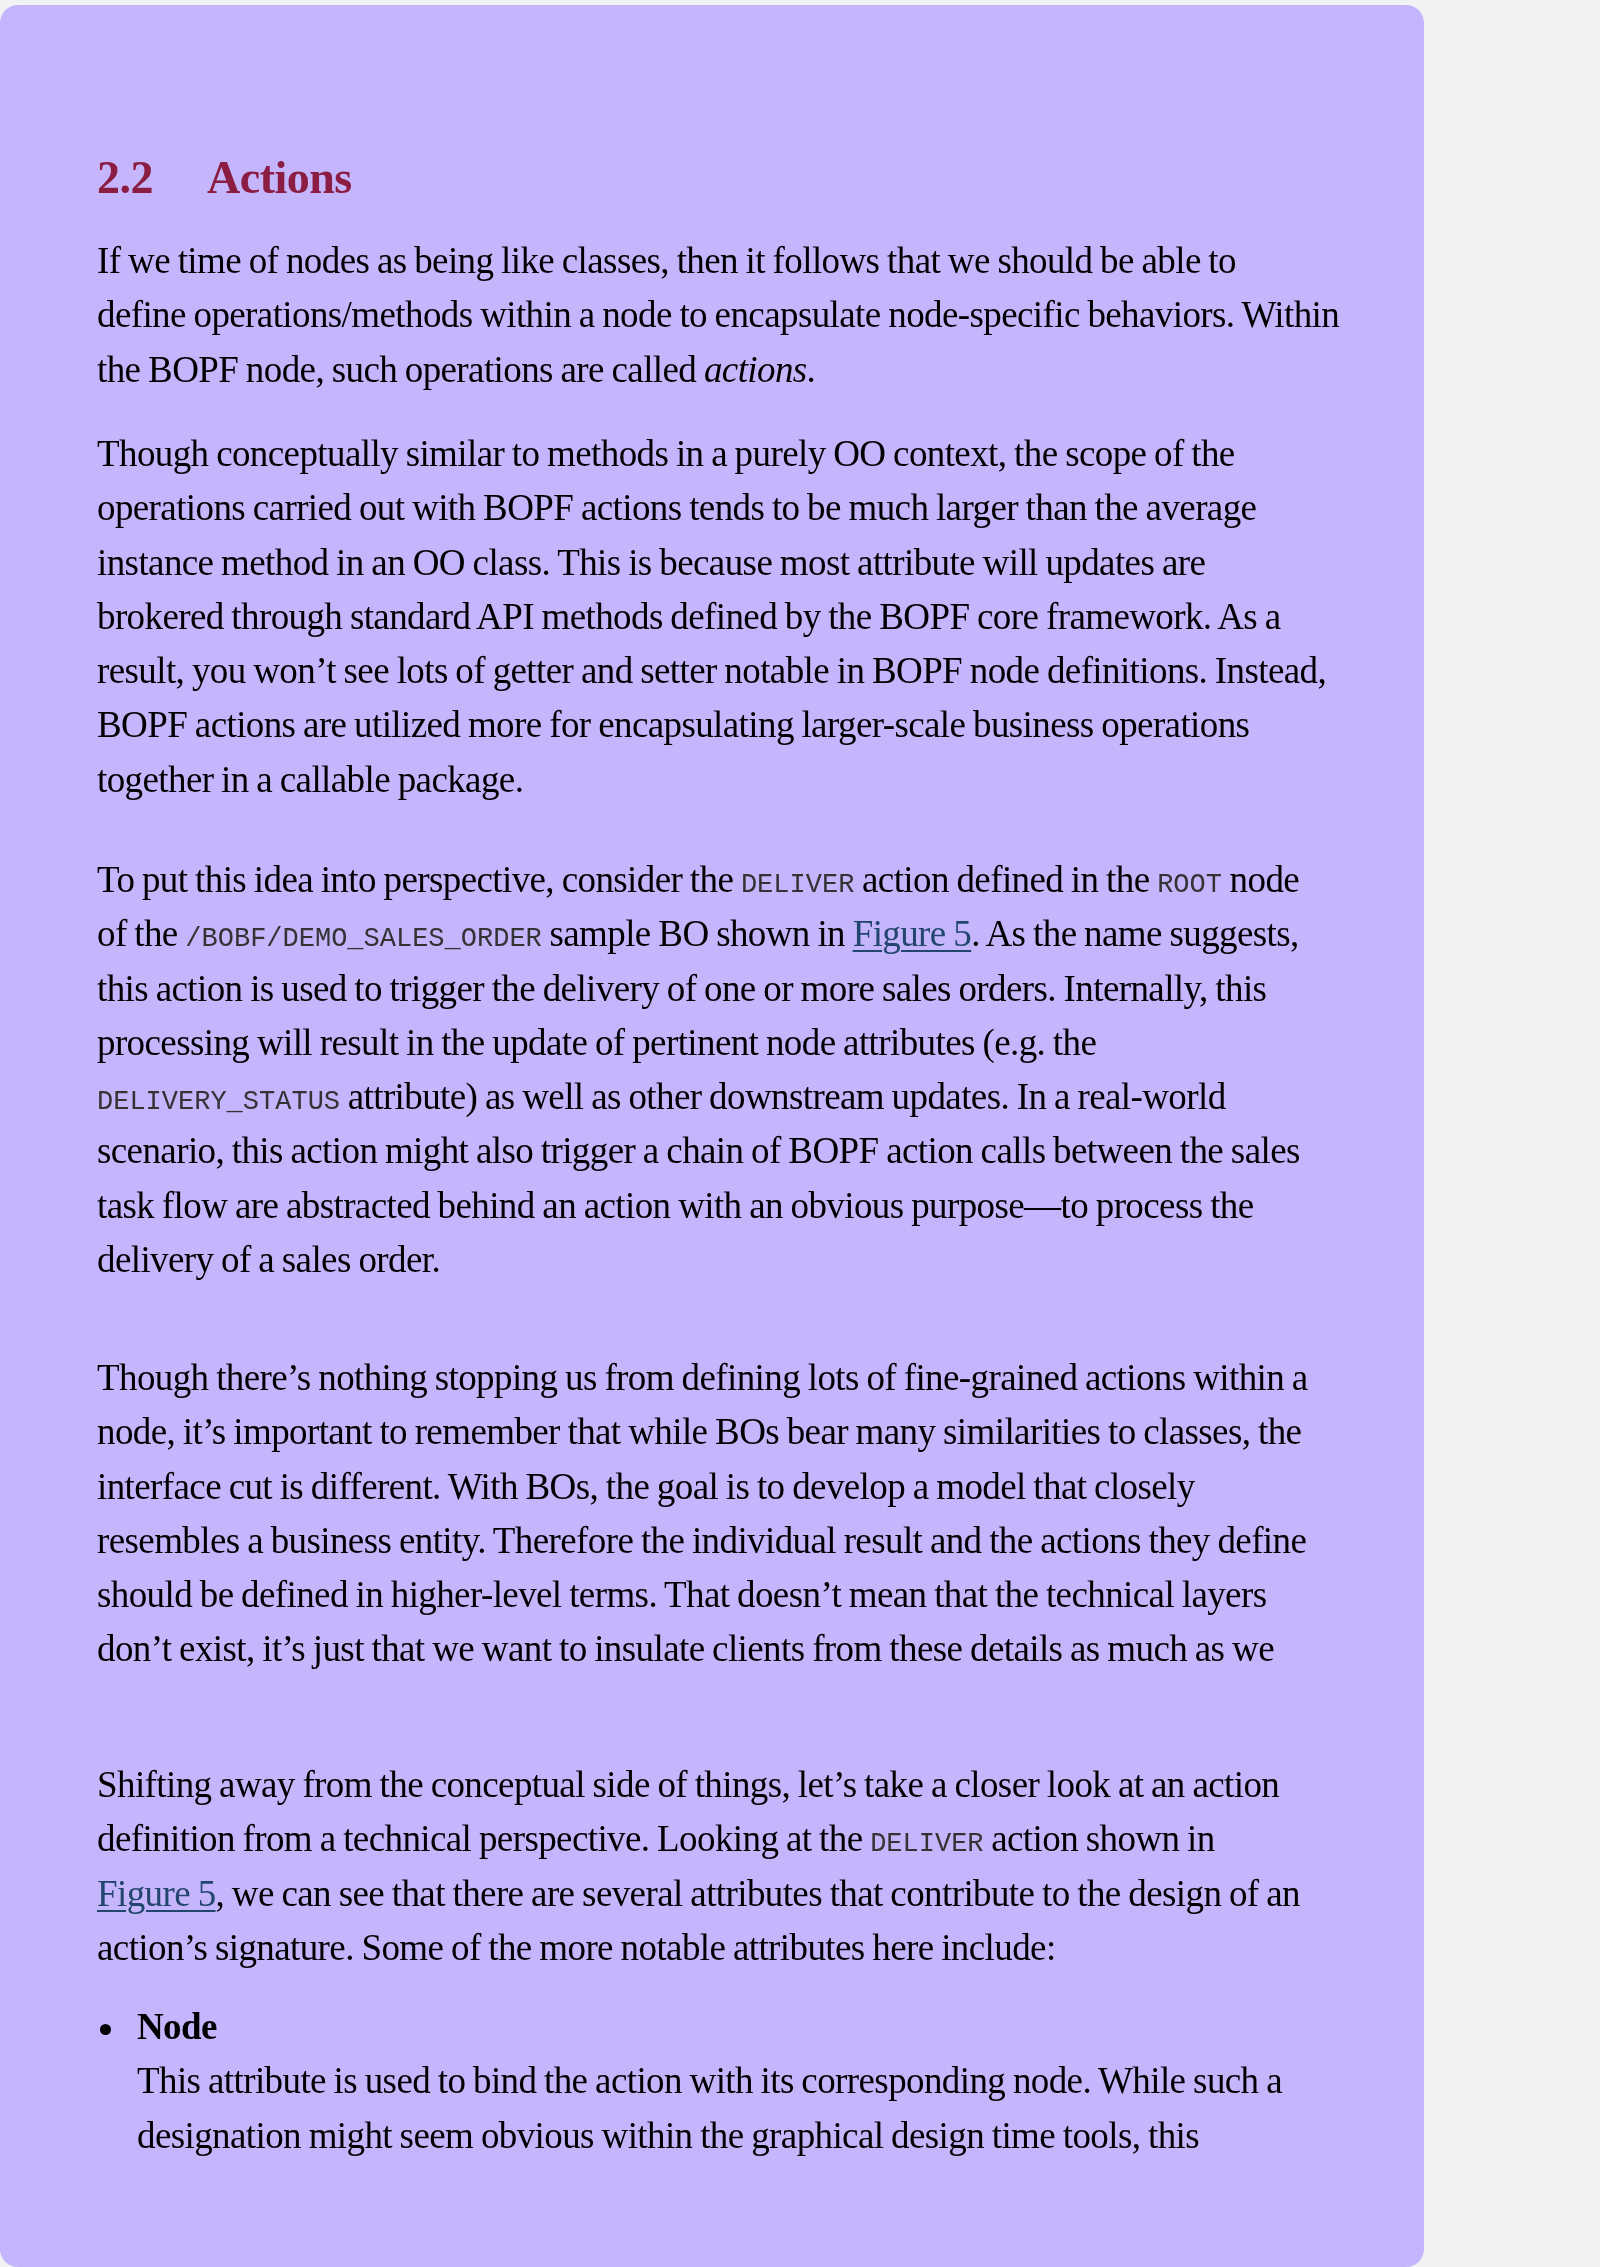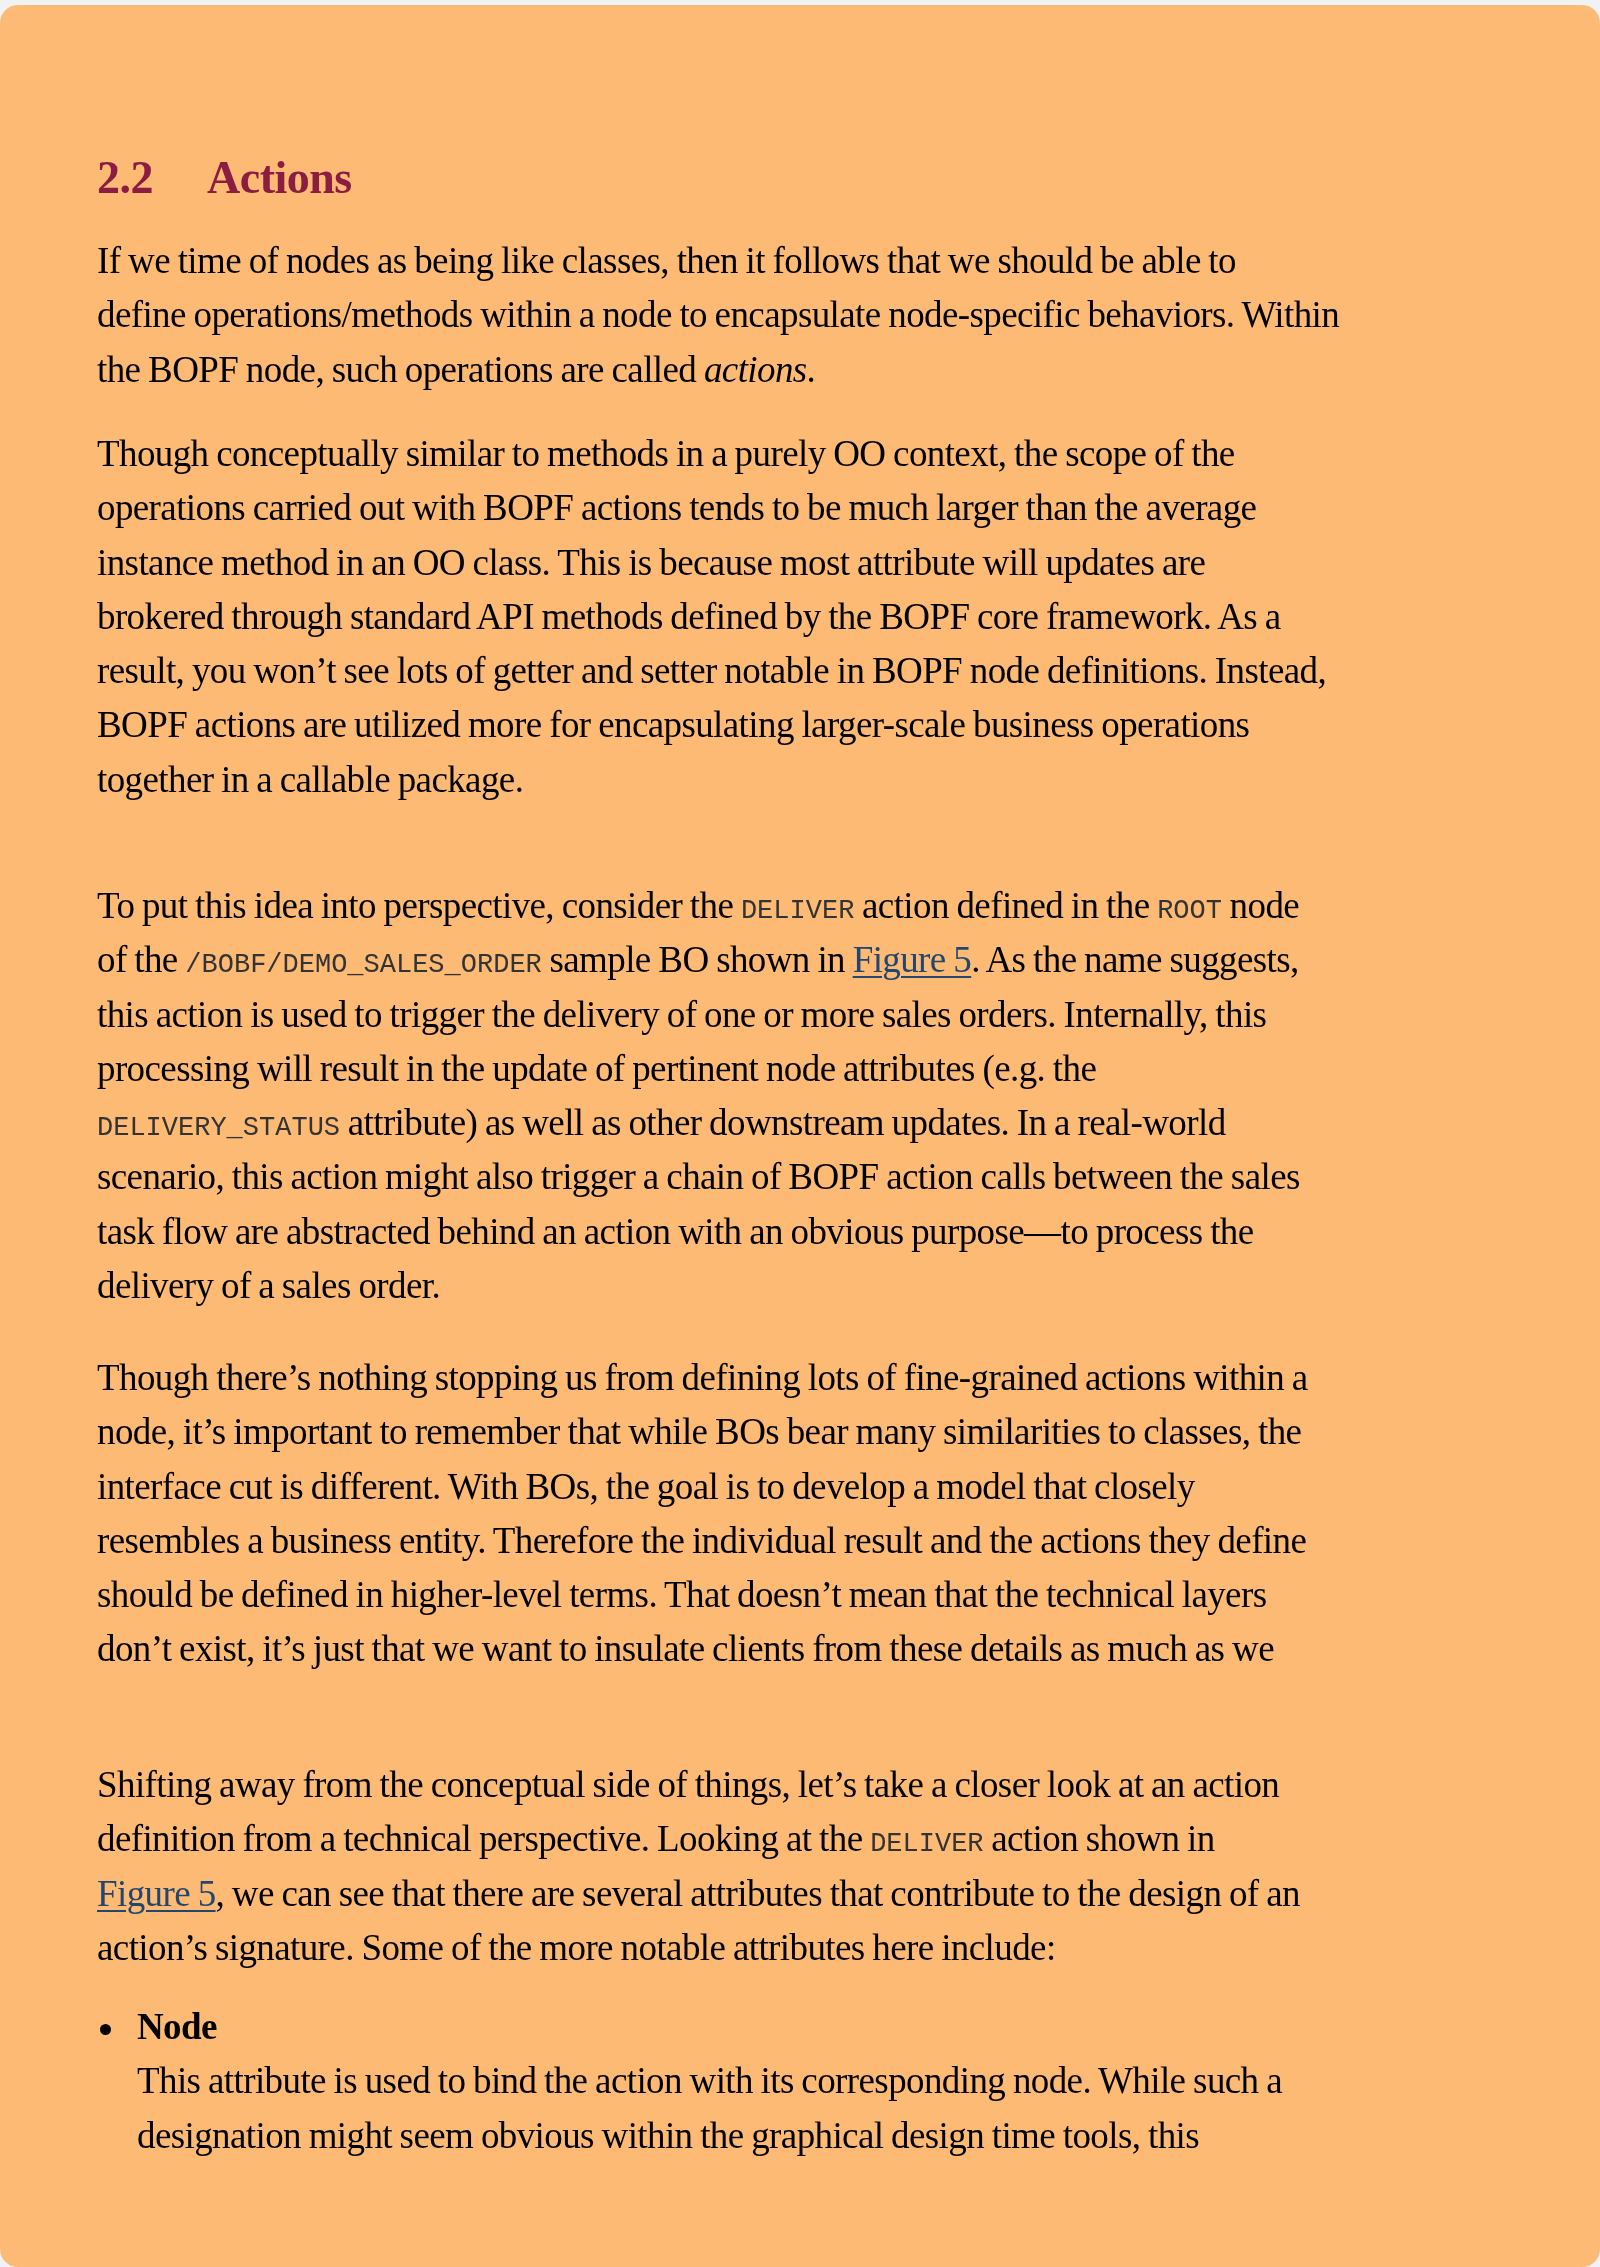--- a/index.html
+++ b/index.html
@@ -10,23 +10,23 @@
     body {
       width: 1600px;
       height: 2267px;
       overflow: hidden;
       position: relative;
     }
     .card {
       position: absolute;
       left: 0;
       top: 5px;
-      width: 1600px;
+      width: 1424px;
       height: 2262px;
-      background: #fdba74;
+      background: #c4b5fd;
       border-radius: 18px 18px 18px 18px;
     }
     .content {
       position: absolute;
       left: 97px;
       top: 0;
       width: 1450px;
       font-family: "Liberation Serif", serif;
       color: #000000;
     }
@@ -111,21 +111,21 @@
     <p class="para" style="top:422px">
       <span class="line">Though conceptually similar to methods in a purely OO context, the scope of the</span>
       <span class="line">operations carried out with BOPF actions tends to be much larger than the average</span>
       <span class="line">instance method in an OO class. This is because most attribute will updates are</span>
       <span class="line">brokered through standard API methods defined by the BOPF core framework. As a</span>
       <span class="line">result, you won’t see lots of getter and setter notable in BOPF node definitions. Instead,</span>
       <span class="line">BOPF actions are utilized more for encapsulating larger-scale business operations</span>
       <span class="line">together in a callable package.</span>
     </p>
 
-    <p class="para" style="top:874px">
+    <p class="para" style="top:848px">
       <span class="line"><span>To put this idea into perspective, consider the </span><span class="code">DELIVER</span><span> action defined in the </span><span class="code">ROOT</span><span> node</span></span>
       <span class="line"><span>of the </span><span class="code">/BOBF/DEMO_SALES_ORDER</span><span> sample BO shown in </span><a class="link">Figure 5</a><span>. As the name suggests,</span></span>
       <span class="line">this action is used to trigger the delivery of one or more sales orders. Internally, this</span>
       <span class="line">processing will result in the update of pertinent node attributes (e.g. the</span>
       <span class="line"><span class="code">DELIVERY_STATUS</span><span> attribute) as well as other downstream updates. In a real-world</span></span>
       <span class="line">scenario, this action might also trigger a chain of BOPF action calls between the sales</span>
       <span class="line">task flow are abstracted behind an action with an obvious purpose—to process the</span>
       <span class="line">delivery of a sales order.</span>
     </p>
 

